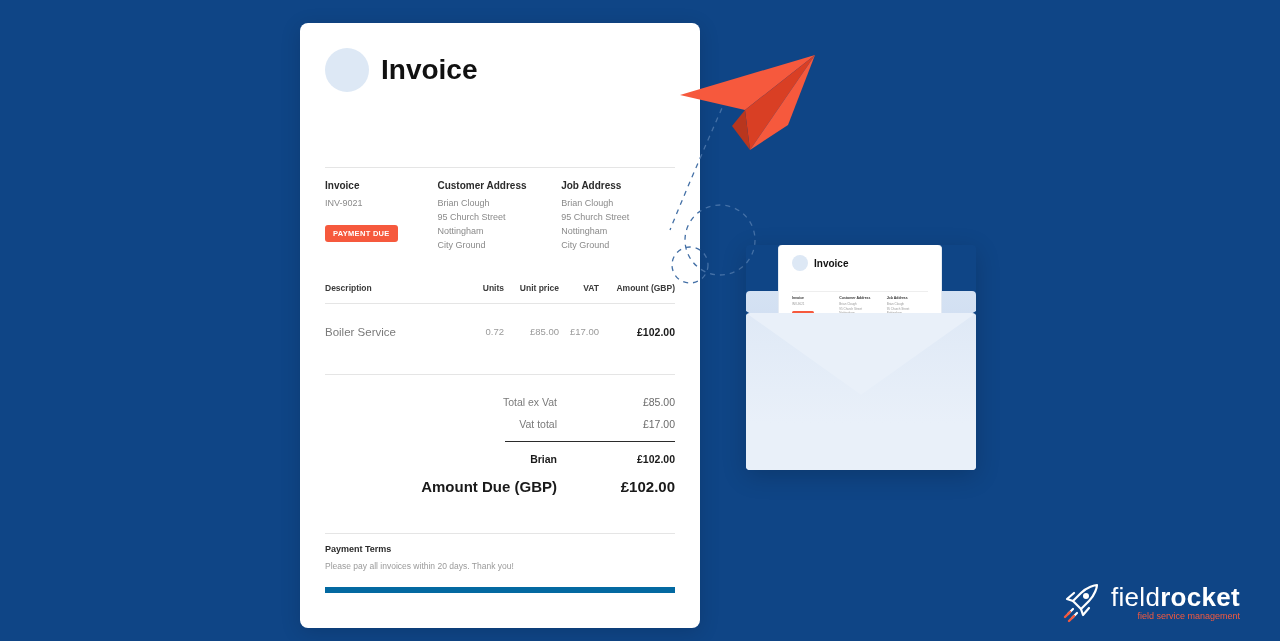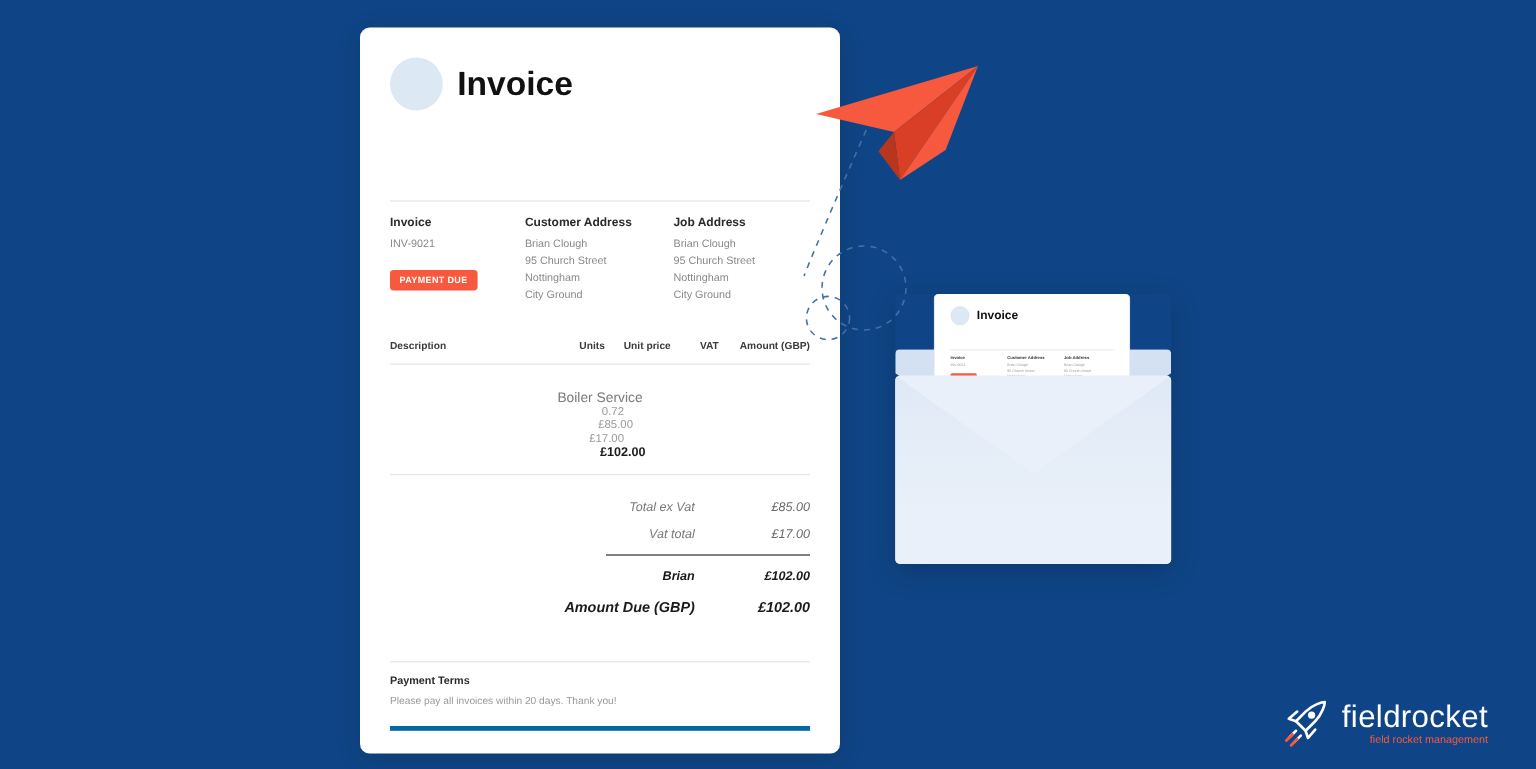--- a/index.html
+++ b/index.html
@@ -76,57 +76,55 @@
     }
     .col-desc { flex: 1; }
     .col-units { width: 40px; text-align: right; }
     .col-uprice { width: 55px; text-align: right; }
     .col-vat { width: 40px; text-align: right; }
     .col-amt { width: 76px; text-align: right; }
     .table-row {
       display: flex;
       font-size: 11.5px;
       color: #7a7a7a;
-      padding: 22px 0 12px 0;
+      padding: 22px 0 36px 0;
       border-bottom: 1px solid #e5e5e5;
       align-items: center;
-      flex-direction: column;
     }
     .table-row .col-units,
     .table-row .col-uprice,
     .table-row .col-vat { font-size: 9.5px; color: #9a9a9a; }
     .table-row .col-amt { font-weight: 800; color: #1a1a1a; font-size: 10.5px; }
     .totals { margin-top: 16px; margin-bottom: 30px; }
     .total-line {
       display: flex;
       justify-content: flex-end;
       align-items: center;
-      gap: 20px;
+      gap: 42px;
       padding: 5px 0;
       font-size: 10.5px;
-      font-style: italic;
     }
     .total-label { color: #7a7a7a; width: 115px; text-align: right; }
     .total-val { width: 76px; text-align: right; color: #6a6a6a; }
     .total-line.bold .total-label { font-weight: 800; color: #1a1a1a; }
     .total-line.bold .total-val { font-weight: 800; color: #1a1a1a; }
     .total-divider {
       height: 1px;
       background: #2b2b2b;
       width: 170px;
       margin: 6px 0 6px auto;
     }
-    .total-line.amount-due { font-size: 12px; padding: 8px 0; }
+    .total-line.amount-due { font-size: 15px; padding: 8px 0; }
     .total-line.amount-due .total-label { color: #1a1a1a; width: 155px; }
     .footer-row {
       display: flex;
       justify-content: space-between;
       gap: 20px;
       border-top: 1px solid #e5e5e5;
-      border-bottom: 4px solid #0369a1;
+      border-bottom: 6px solid #0369a1;
       padding: 10px 0 14px 0;
       margin-top: 10px;
     }
     .footer-col { }
     .footer-col.right { text-align: right; }
     .footer-head {
       font-size: 9px;
       font-weight: 700;
       color: #2b2b2b;
       margin-bottom: 6px;
@@ -222,21 +220,21 @@
     .brand {
       position: absolute;
       right: 40px;
       bottom: 18px;
       display: flex;
       align-items: center;
       gap: 8px;
     }
     .brand-text { display: flex; flex-direction: column; }
     .brand-name { color: #fff; font-size: 26px; font-weight: 300; letter-spacing: 0.3px; }
-    .brand-name .bold { font-weight: 400; }
+    .brand-name .bold { font-weight: 700; }
     .brand-tag { color: #f6593d; font-size: 9px; text-align: right; margin-top: -2px; }
   </style>
 </head>
 <body>
 
 <div class="invoice-card">
   <div class="invoice-header">
     <div class="logo-circle"></div>
     <div class="invoice-title">Invoice</div>
   </div>
@@ -369,15 +367,15 @@
   <svg width="44" height="44" viewBox="0 0 44 44">
     <g fill="none" stroke="#fff" stroke-width="2.2" stroke-linejoin="round" stroke-linecap="round">
       <path d="M 14 30 L 9 35 M 18 34 L 13 39 M 22 30 L 30 22 C 36 16 38 8 38 6 C 36 6 28 8 22 14 L 14 22 L 22 30 Z"></path>
       <circle cx="27" cy="17" r="3" fill="#fff" stroke="none"></circle>
       <path d="M 14 22 L 8 20 L 15 14 M 22 30 L 24 36 L 30 29"></path>
     </g>
     <path d="M 11 33 L 6 38 M 15 37 L 10 42" stroke="#f6593d" stroke-width="2.4" stroke-linecap="round"></path>
   </svg>
   <div class="brand-text">
     <div class="brand-name"><span>field</span><span class="bold">rocket</span></div>
-    <div class="brand-tag">field rocket management</div>
+    <div class="brand-tag">field service management</div>
   </div>
 </div>
 
 </body></html>

